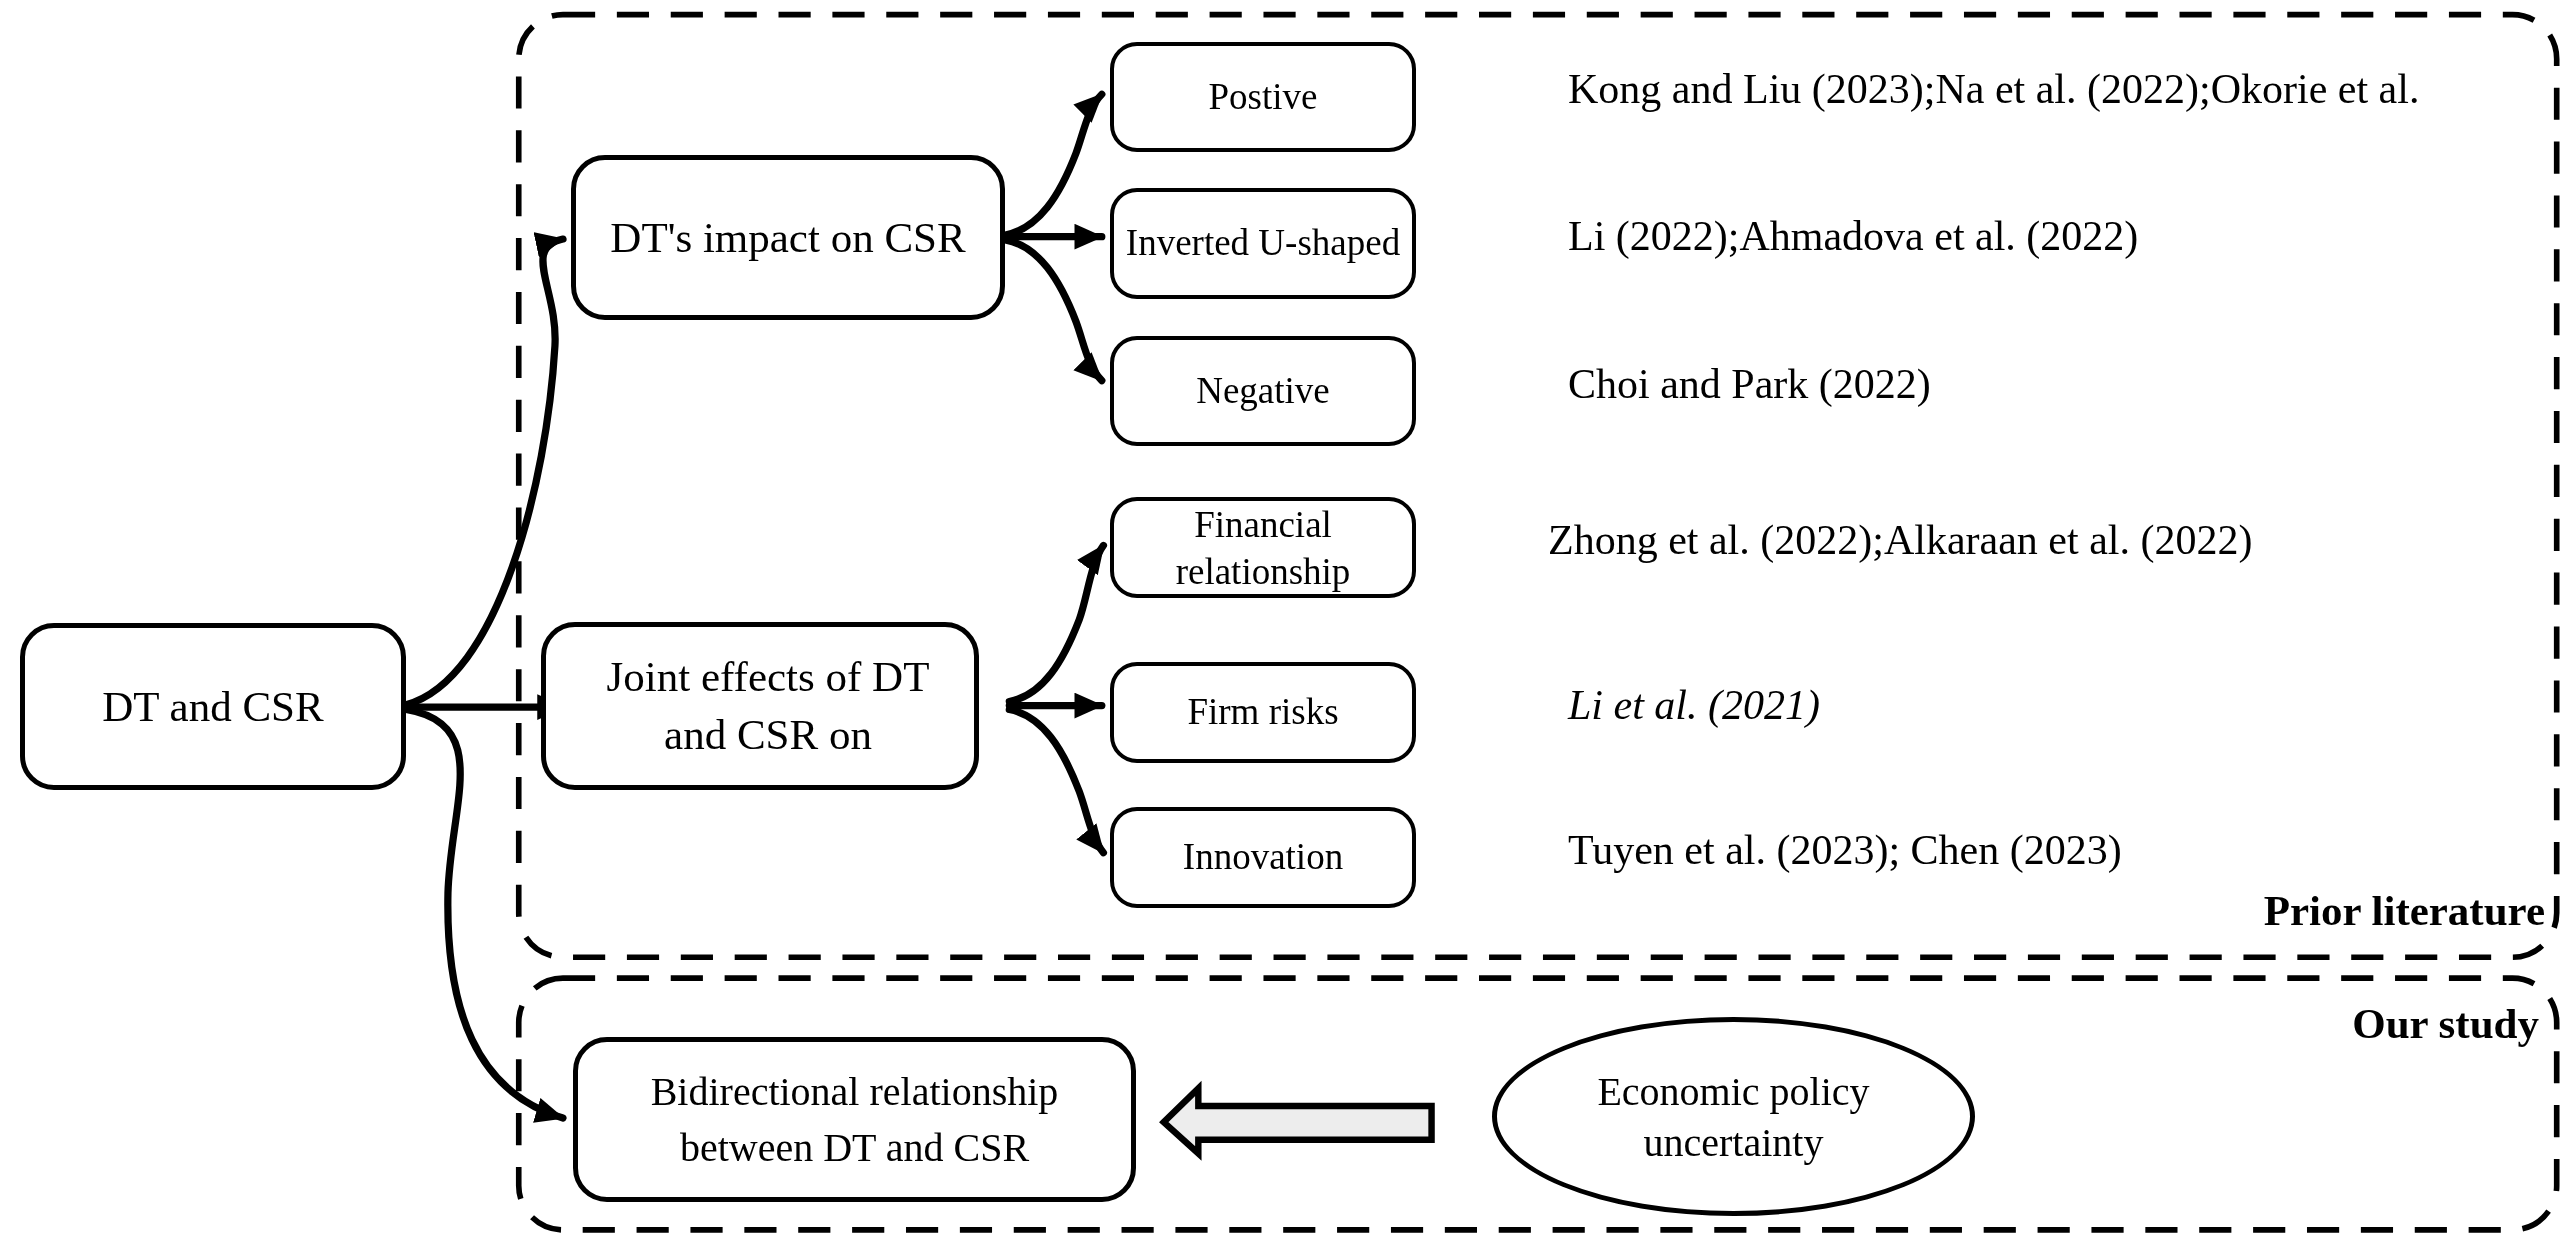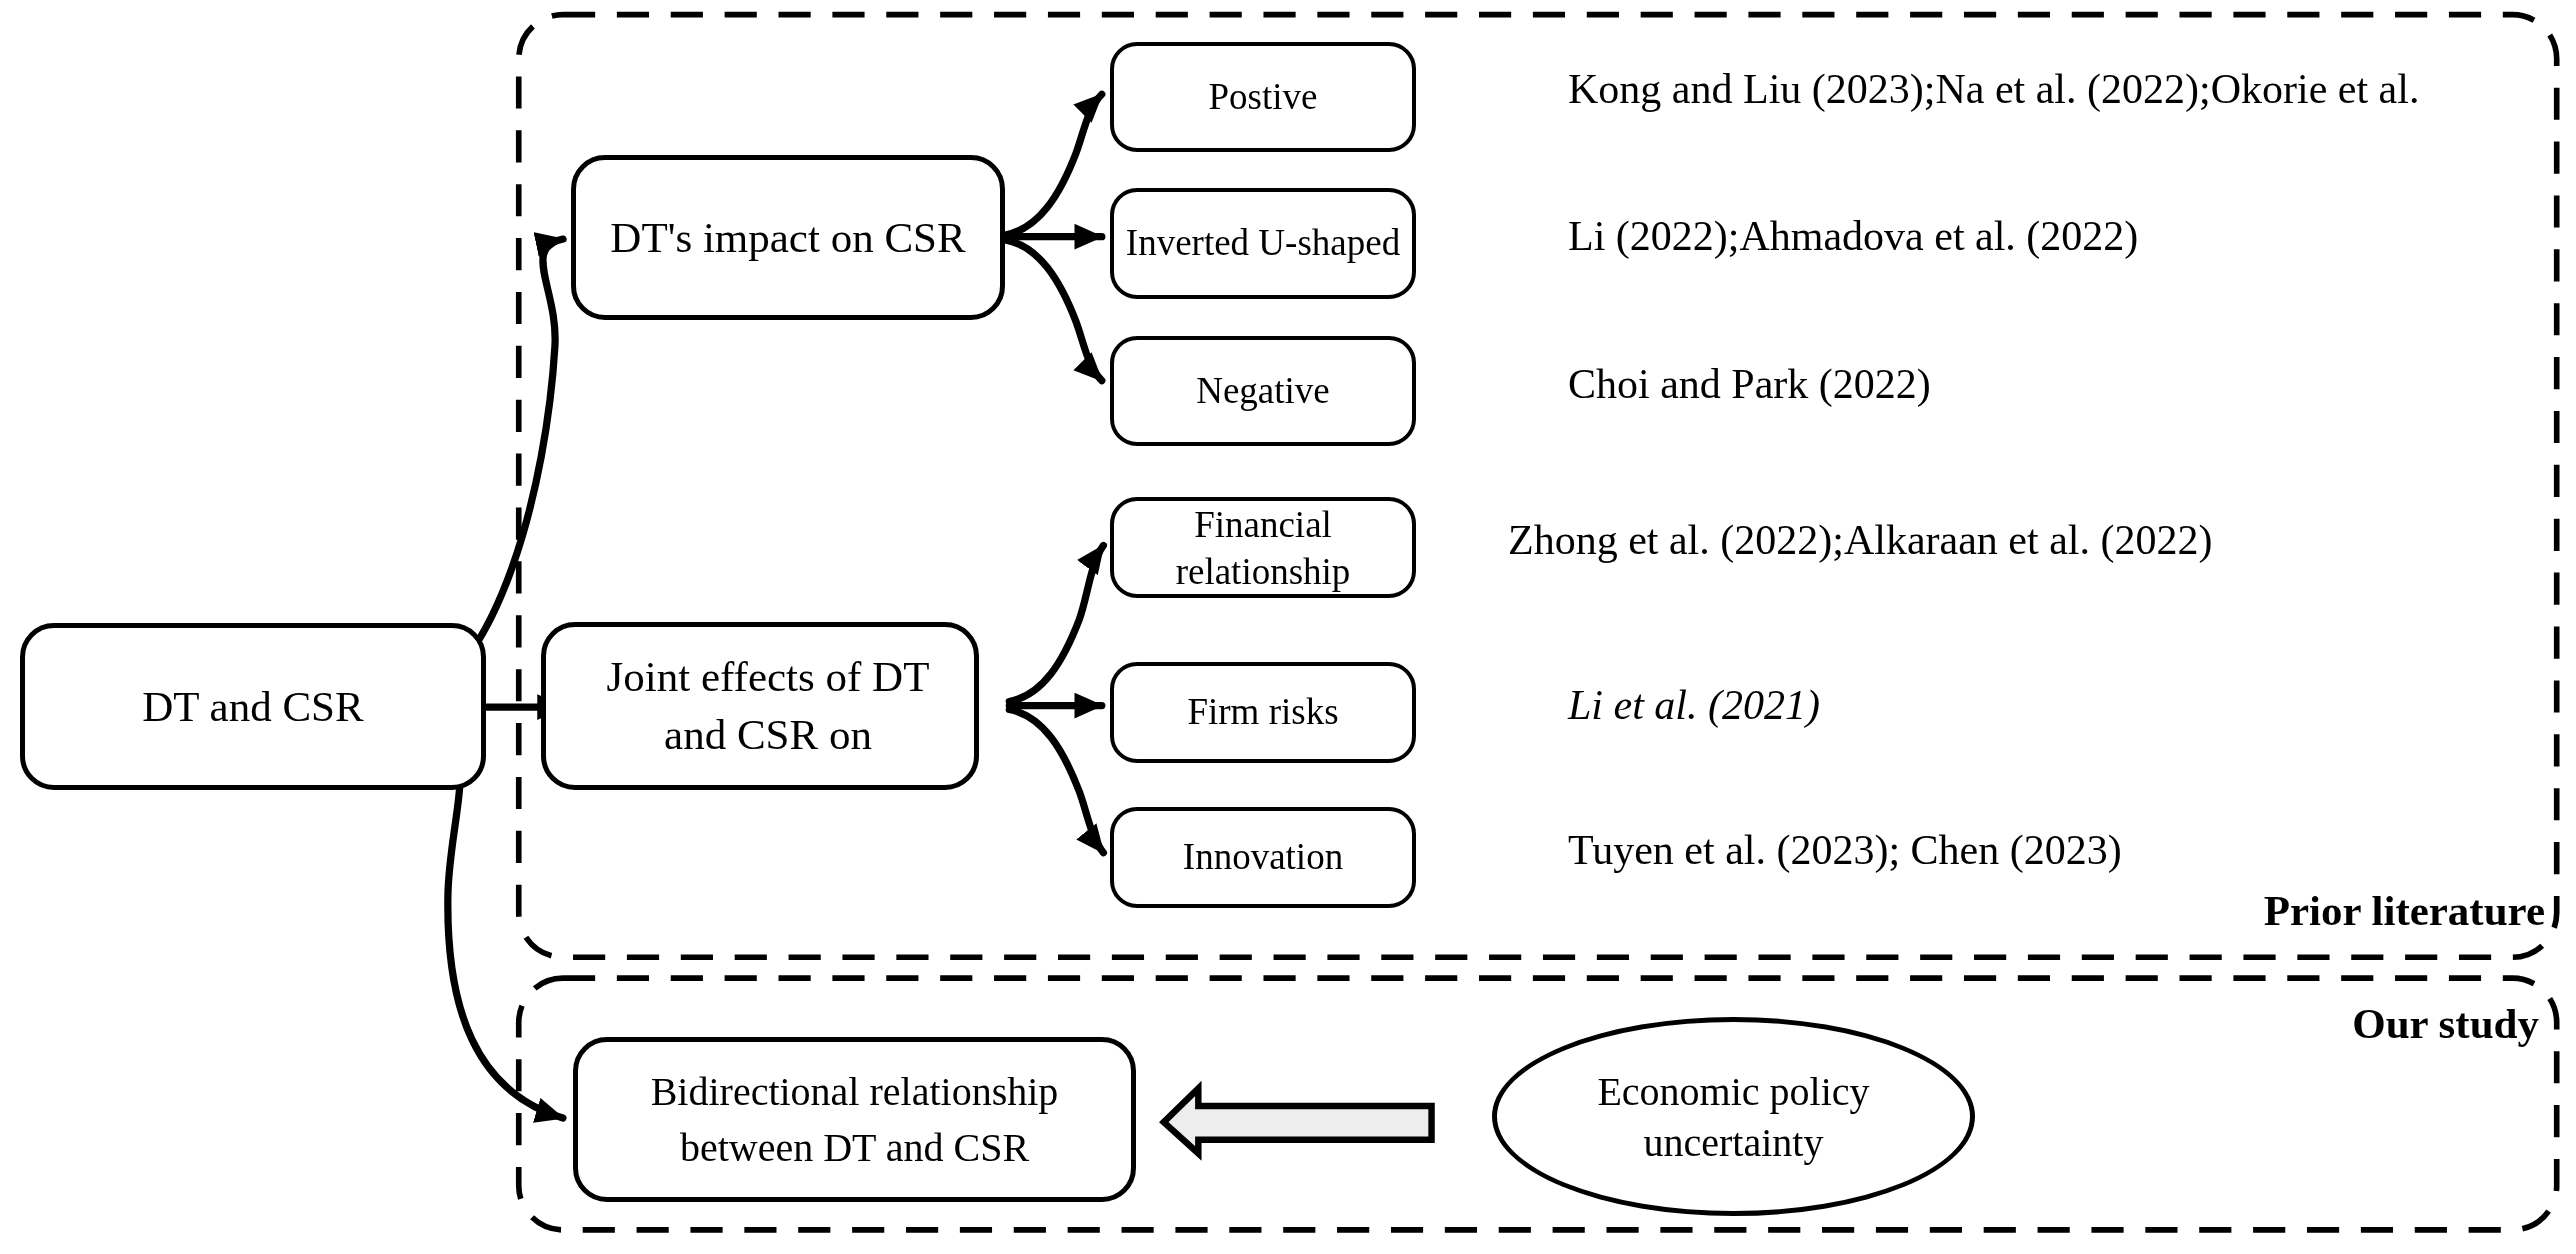--- a/index.html
+++ b/index.html
@@ -54,21 +54,21 @@
   <path d="M 1250 294 L 1370 294" fill="none" stroke="#000" stroke-width="9" stroke-linecap="round" marker-end="url(#arw)"></path>
   <path d="M 1250 298 C 1292 306 1318 348 1338 400 C 1348 427 1352 455 1370 473" fill="none" stroke="#000" stroke-width="9" stroke-linecap="round" marker-end="url(#arw)"></path>
 
   <path d="M 1255 872 C 1297 864 1322 822 1342 770 C 1352 743 1356 700 1372 678" fill="none" stroke="#000" stroke-width="9" stroke-linecap="round" marker-end="url(#arw)"></path>
   <path d="M 1255 877 L 1370 877" fill="none" stroke="#000" stroke-width="9" stroke-linecap="round" marker-end="url(#arw)"></path>
   <path d="M 1255 882 C 1297 890 1322 932 1342 984 C 1352 1011 1356 1040 1372 1060" fill="none" stroke="#000" stroke-width="9" stroke-linecap="round" marker-end="url(#arw)"></path>
 
   <polygon points="1447,1395 1490,1353 1490,1375 1780,1375 1780,1417 1490,1417 1490,1434" fill="#ededed" stroke="#000" stroke-width="8" stroke-linejoin="miter"></polygon>
 </svg>
 
-<div class="node fs54" style="left:20px;top:623px;width:466px;height:167px;">
+<div class="node fs54" style="left:20px;top:623px;width:386px;height:167px;">
   <span>DT and CSR</span>
 </div>
 
 <div class="node fs54" style="left:571px;top:155px;width:434px;height:165px;">
   <span>DT's impact on CSR</span>
 </div>
 
 <div class="node fs54" style="left:541px;top:622px;width:438px;height:168px;line-height:58px;padding-left:16px;">
   <span class="l2">Joint effects of DT</span>
   <span class="l2">and CSR on</span>
@@ -97,21 +97,21 @@
 
 <div class="citation" style="left:1568px;top:28px;height:123px;">
   <span>Kong and Liu (2023);Na et al. (2022);Okorie et al.</span>
 </div>
 <div class="citation" style="left:1568px;top:181px;height:111px;">
   <span>Li (2022);Ahmadova et al. (2022)</span>
 </div>
 <div class="citation" style="left:1568px;top:329px;height:110px;">
   <span>Choi and Park (2022)</span>
 </div>
-<div class="citation" style="left:1508px;top:490px;height:101px;justify-content:center;">
+<div class="citation" style="left:1548px;top:490px;height:101px;justify-content:center;">
   <span>Zhong et al. (2022);Alkaraan et al. (2022)</span>
 </div>
 <div class="citation" style="left:1568px;top:655px;height:101px;font-style:italic;">
   <span>Li et al. (2021)</span>
 </div>
 <div class="citation" style="left:1568px;top:800px;height:101px;">
   <span>Tuyen et al. (2023); Chen (2023)</span>
 </div>
 
 <div class="section-label" style="right:31px;top:886px;">Prior literature</div>

